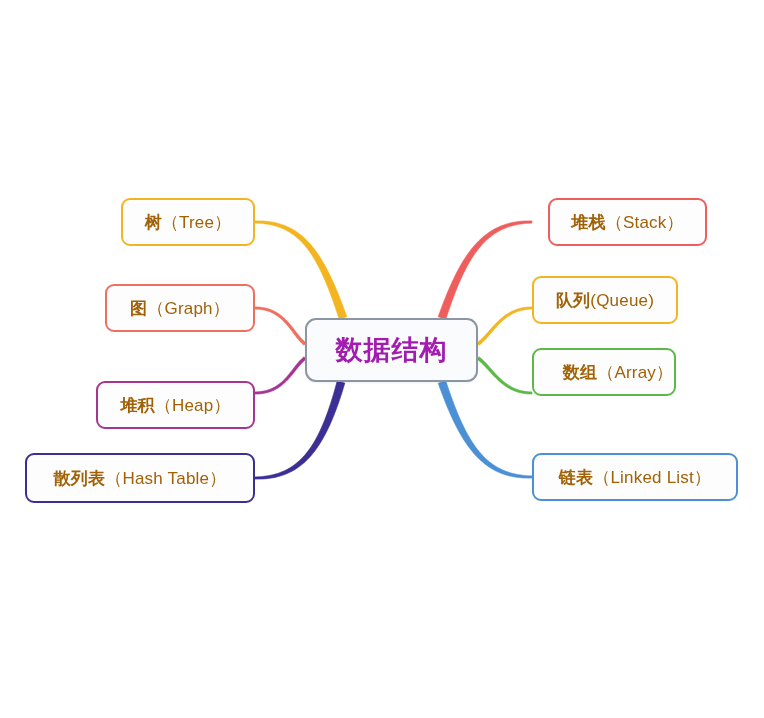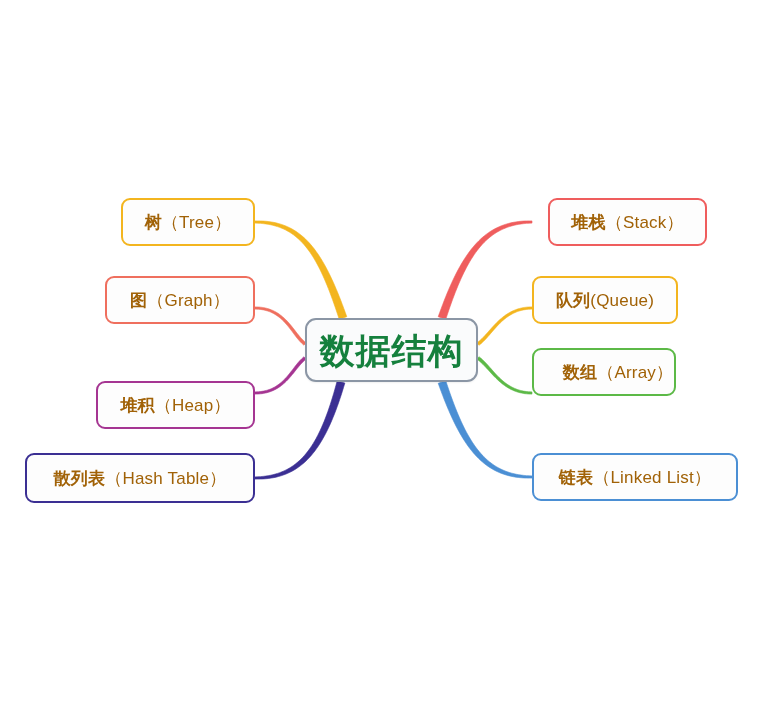--- a/index.html
+++ b/index.html
@@ -48,23 +48,23 @@
   .node-label .cn {
     font-weight: bold;
   }
   .center-node {
     background: #fafbfc;
     border-width: 2.5px;
     border-radius: 11px;
     box-shadow: 0 1px 2px rgba(0,0,0,0.06);
   }
   .center-node .node-label {
-    font-size: 35px;
+    font-size: 27px;
     font-weight: bold;
-    color: #15803d;
+    color: #a21caf;
     letter-spacing: 1px;
   }
 </style>
 </head>
 <body>
 
 <div id="canvas">
 
   <svg id="links" viewBox="0 0 764 718" width="764" height="718" xmlns="http://www.w3.org/2000/svg">
       <polygon points="254.99,223.10 257.75,223.20 260.43,223.37 263.04,223.61 265.59,223.92 268.07,224.31 270.49,224.77 272.85,225.31 275.15,225.92 277.39,226.61 279.57,227.37 281.70,228.20 283.78,229.11 285.80,230.10 287.78,231.16 289.71,232.30 291.59,233.52 293.44,234.82 295.24,236.19 297.01,237.65 298.73,239.19 300.43,240.81 302.09,242.51 303.72,244.30 305.33,246.17 306.90,248.14 308.46,250.18 309.98,252.32 311.49,254.55 312.97,256.87 314.44,259.28 315.89,261.78 317.32,264.38 318.74,267.07 320.14,269.86 321.54,272.74 322.92,275.72 324.29,278.80 325.66,281.97 327.02,285.25 328.37,288.62 329.72,292.10 331.07,295.67 332.42,299.35 333.77,303.13 335.12,307.01 336.48,311.00 337.84,315.09 339.21,319.29 346.79,316.71 345.29,312.52 343.80,308.42 342.31,304.42 340.82,300.52 339.34,296.73 337.85,293.03 336.36,289.43 334.87,285.93 333.37,282.53 331.87,279.22 330.35,276.02 328.83,272.90 327.30,269.88 325.75,266.96 324.18,264.13 322.60,261.40 321.01,258.75 319.39,256.20 317.75,253.75 316.08,251.38 314.40,249.10 312.68,246.92 310.94,244.83 309.17,242.83 307.37,240.91 305.54,239.09 303.67,237.36 301.78,235.71 299.84,234.16 297.87,232.70 295.86,231.32 293.81,230.03 291.73,228.84 289.60,227.72 287.43,226.70 285.22,225.76 282.97,224.91 280.67,224.14 278.33,223.46 275.94,222.86 273.51,222.34 271.02,221.90 268.49,221.54 265.90,221.26 263.26,221.05 260.56,220.93 257.81,220.88 255.01,220.90" fill="#f3b51f" stroke="#f3b51f" stroke-width="0.6" stroke-linejoin="round"></polygon>
@@ -74,21 +74,21 @@
       <polygon points="531.99,220.90 529.19,220.88 526.43,220.93 523.72,221.05 521.06,221.26 518.45,221.54 515.90,221.90 513.38,222.34 510.92,222.85 508.49,223.45 506.11,224.14 503.77,224.90 501.48,225.76 499.22,226.69 497.01,227.71 494.83,228.82 492.69,230.02 490.59,231.30 488.52,232.68 486.49,234.14 484.50,235.69 482.54,237.33 480.61,239.06 478.72,240.88 476.86,242.79 475.02,244.79 473.22,246.88 471.45,249.07 469.70,251.34 467.97,253.70 466.27,256.16 464.59,258.71 462.94,261.36 461.30,264.09 459.68,266.92 458.08,269.85 456.50,272.87 454.93,275.98 453.37,279.19 451.83,282.50 450.29,285.90 448.76,289.41 447.24,293.01 445.73,296.71 444.22,300.51 442.72,304.41 441.22,308.41 439.71,312.51 438.21,316.71 445.79,319.29 447.16,315.09 448.53,311.00 449.89,307.02 451.26,303.14 452.63,299.37 454.01,295.70 455.38,292.12 456.77,288.65 458.15,285.28 459.55,282.01 460.96,278.83 462.38,275.76 463.80,272.78 465.25,269.90 466.70,267.11 468.17,264.42 469.66,261.83 471.17,259.32 472.69,256.91 474.23,254.59 475.80,252.36 477.39,250.22 479.00,248.17 480.64,246.21 482.31,244.33 484.00,242.54 485.73,240.84 487.49,239.21 489.28,237.67 491.10,236.21 492.96,234.83 494.86,233.54 496.81,232.32 498.79,231.17 500.82,230.11 502.90,229.12 505.02,228.21 507.19,227.37 509.42,226.61 511.70,225.92 514.03,225.31 516.42,224.77 518.86,224.31 521.37,223.92 523.93,223.61 526.56,223.37 529.25,223.20 532.01,223.10" fill="#ef5d5d" stroke="#ef5d5d" stroke-width="0.6" stroke-linejoin="round"></polygon>
       <polygon points="531.99,306.90 530.11,306.92 528.27,307.01 526.48,307.17 524.73,307.39 523.03,307.67 521.38,308.00 519.77,308.40 518.20,308.84 516.68,309.34 515.19,309.89 513.75,310.48 512.34,311.12 510.97,311.79 509.64,312.51 508.35,313.26 507.08,314.05 505.85,314.87 504.66,315.72 503.49,316.59 502.35,317.49 501.24,318.41 500.16,319.35 499.10,320.31 498.06,321.28 497.05,322.26 496.06,323.26 495.08,324.26 494.13,325.26 493.19,326.27 492.27,327.27 491.37,328.28 490.48,329.28 489.60,330.27 488.73,331.25 487.87,332.23 487.02,333.18 486.17,334.12 485.33,335.05 484.50,335.95 483.67,336.82 482.85,337.67 482.02,338.49 481.20,339.28 480.38,340.04 479.55,340.76 478.73,341.45 477.90,342.09 477.06,342.71 478.94,345.29 479.84,344.61 480.73,343.89 481.61,343.13 482.48,342.34 483.34,341.52 484.20,340.67 485.04,339.80 485.88,338.90 486.72,337.98 487.56,337.05 488.39,336.10 489.23,335.13 490.08,334.15 490.92,333.16 491.77,332.17 492.63,331.17 493.50,330.16 494.38,329.16 495.27,328.15 496.17,327.15 497.09,326.15 498.02,325.17 498.97,324.19 499.94,323.22 500.93,322.27 501.93,321.33 502.96,320.41 504.01,319.51 505.09,318.64 506.19,317.79 507.32,316.97 508.47,316.17 509.66,315.41 510.87,314.68 512.12,313.98 513.41,313.32 514.73,312.70 516.08,312.12 517.47,311.59 518.91,311.10 520.38,310.66 521.90,310.27 523.46,309.93 525.07,309.65 526.73,309.42 528.43,309.25 530.19,309.14 532.01,309.10" fill="#f3b51f" stroke="#f3b51f" stroke-width="0.6" stroke-linejoin="round"></polygon>
       <polygon points="532.01,391.90 530.19,391.86 528.43,391.75 526.72,391.59 525.07,391.37 523.46,391.10 521.89,390.77 520.37,390.39 518.90,389.97 517.46,389.50 516.07,388.98 514.71,388.42 513.39,387.83 512.11,387.19 510.86,386.52 509.64,385.81 508.45,385.08 507.30,384.31 506.17,383.51 505.07,382.69 503.99,381.85 502.94,380.98 501.91,380.09 500.91,379.19 499.92,378.27 498.96,377.33 498.01,376.38 497.08,375.42 496.16,374.46 495.26,373.49 494.37,372.51 493.49,371.54 492.62,370.56 491.76,369.59 490.91,368.62 490.06,367.65 489.22,366.70 488.38,365.76 487.55,364.83 486.71,363.91 485.87,363.01 485.03,362.14 484.19,361.28 483.34,360.44 482.48,359.63 481.61,358.85 480.73,358.10 479.84,357.38 478.94,356.71 477.06,359.29 477.90,359.91 478.73,360.55 479.56,361.23 480.38,361.94 481.21,362.69 482.03,363.47 482.86,364.28 483.68,365.12 484.51,365.97 485.35,366.86 486.18,367.76 487.03,368.67 487.88,369.61 488.74,370.55 489.61,371.51 490.49,372.48 491.38,373.45 492.29,374.43 493.21,375.40 494.15,376.38 495.10,377.35 496.07,378.32 497.06,379.28 498.08,380.23 499.11,381.17 500.17,382.10 501.26,383.01 502.37,383.90 503.51,384.77 504.67,385.61 505.87,386.43 507.10,387.22 508.36,387.98 509.66,388.70 510.99,389.40 512.36,390.05 513.76,390.66 515.21,391.23 516.69,391.76 518.21,392.24 519.78,392.66 521.39,393.04 523.04,393.36 524.74,393.63 526.48,393.84 528.27,393.99 530.11,394.08 531.99,394.10" fill="#5cb947" stroke="#5cb947" stroke-width="0.6" stroke-linejoin="round"></polygon>
       <polygon points="532.01,475.90 529.25,475.80 526.56,475.64 523.93,475.40 521.36,475.10 518.86,474.72 516.41,474.27 514.02,473.74 511.69,473.15 509.41,472.48 507.18,471.74 505.01,470.92 502.88,470.03 500.80,469.07 498.77,468.02 496.79,466.91 494.85,465.71 492.95,464.44 491.08,463.09 489.26,461.66 487.47,460.15 485.71,458.56 483.99,456.88 482.29,455.12 480.63,453.28 478.99,451.34 477.38,449.32 475.79,447.22 474.22,445.02 472.68,442.73 471.16,440.35 469.65,437.87 468.17,435.31 466.70,432.64 465.24,429.88 463.80,427.03 462.37,424.08 460.95,421.02 459.55,417.87 458.15,414.62 456.76,411.27 455.38,407.81 454.00,404.26 452.63,400.60 451.26,396.83 449.89,392.96 448.53,388.99 447.16,384.91 445.79,380.71 438.21,383.29 439.71,387.49 441.22,391.59 442.72,395.58 444.22,399.47 445.73,403.26 447.25,406.95 448.77,410.54 450.29,414.03 451.83,417.41 453.38,420.70 454.93,423.89 456.50,426.99 458.09,429.98 459.69,432.88 461.31,435.69 462.95,438.40 464.60,441.01 466.28,443.53 467.98,445.96 469.71,448.30 471.46,450.54 473.23,452.69 475.04,454.75 476.87,456.72 478.74,458.60 480.63,460.39 482.56,462.09 484.52,463.70 486.51,465.22 488.54,466.65 490.61,467.99 492.71,469.25 494.85,470.42 497.02,471.50 499.24,472.50 501.49,473.41 503.79,474.23 506.13,474.98 508.50,475.64 510.93,476.22 513.39,476.72 515.90,477.15 518.46,477.49 521.07,477.76 523.72,477.96 526.43,478.08 529.19,478.12 531.99,478.10" fill="#4b8fd4" stroke="#4b8fd4" stroke-width="0.6" stroke-linejoin="round"></polygon>
     </svg>
 
   <div id="nodes">
       <div class="node" style="left: 121px; top: 198px; width: 134px; height: 48px; border-color: rgb(243, 181, 31);">
         <span class="node-label"><span class="cn">树</span><span class="en">（Tree）</span></span>
       </div>
-      <div class="node" style="left: 105px; top: 276px; width: 150px; height: 48px; border-color: rgb(239, 111, 94);">
+      <div class="node" style="left: 105px; top: 284px; width: 150px; height: 48px; border-color: rgb(239, 111, 94);">
         <span class="node-label"><span class="cn">图</span><span class="en">（Graph）</span></span>
       </div>
       <div class="node" style="left: 96px; top: 369px; width: 159px; height: 48px; border-color: rgb(165, 53, 146); margin-top: 12px;">
         <span class="node-label"><span class="cn">堆积</span><span class="en">（Heap）</span></span>
       </div>
       <div class="node" style="left: 25px; top: 453px; width: 230px; height: 50px; border-color: rgb(59, 47, 147);">
         <span class="node-label"><span class="cn">散列表</span><span class="en">（Hash Table）</span></span>
       </div>
       <div class="node" style="left: 548px; top: 198px; width: 159px; height: 48px; border-color: rgb(239, 93, 93);">
         <span class="node-label"><span class="cn">堆栈</span><span class="en">（Stack）</span></span>

